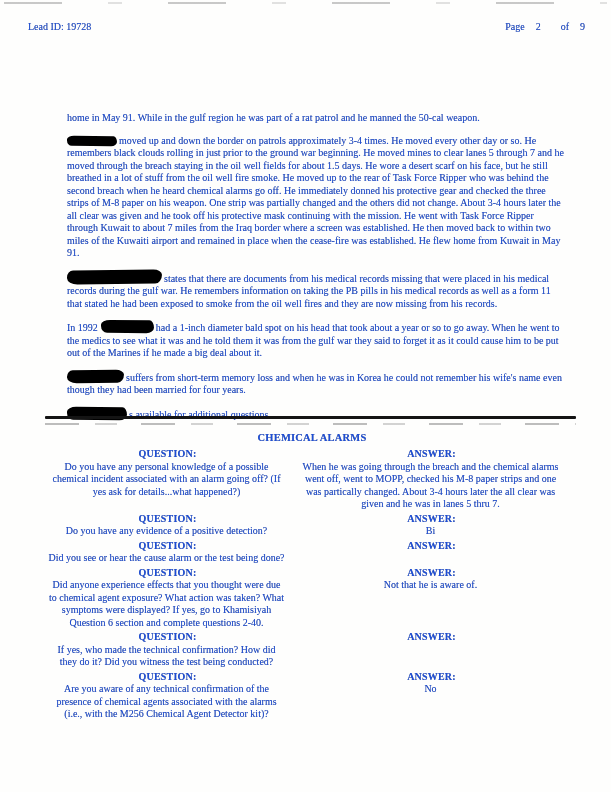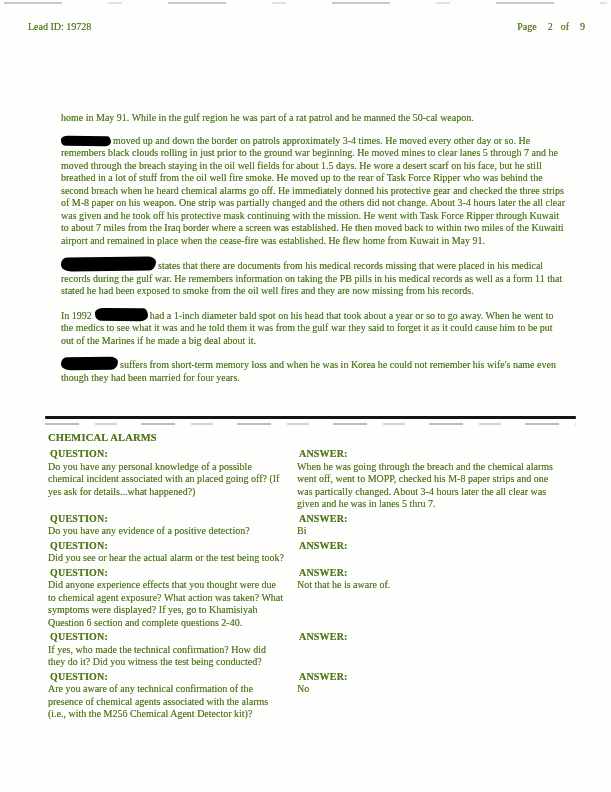--- a/index.html
+++ b/index.html
@@ -1,60 +1,60 @@
 <!DOCTYPE html>
 <html><head>
 <meta charset="utf-8">
 <style>
   html,body{margin:0;padding:0;background:#e8e8e6;}
   .page{
     position:relative;
     width:611px;height:792px;
     background:#fefefd;
     font-family:"Liberation Serif", serif;
-    color:#4d7c0f;
+    color:#1d4ed8;
     overflow:hidden;
     text-shadow:0 0 0.6px rgba(40,40,40,0.5);
   }
   
   .scan-top{
     position:absolute;top:2px;left:4px;right:4px;height:2px;
     background:repeating-linear-gradient(90deg,
       rgba(120,120,120,.40) 0 58px, transparent 58px 104px,
       rgba(150,150,150,.28) 104px 118px, transparent 118px 164px);
   }
   .hdr{
     position:absolute;top:21px;left:28px;right:26px;
     display:flex;justify-content:space-between;
     font-size:10px;
   }
   .pgnum span{display:inline-block;}
   .pgnum .gap{margin-left:11px;}
-  .pgnum .sm{margin-left:8px;}
+  .pgnum .sm{margin-left:20px;}
 
   .narrative{
     position:absolute;top:112px;left:51px;width:516px;
     font-size:10px;line-height:12.5px;
     text-align:left;
   }
-  .para{margin:0 0 10px 10px;}
+  .para{margin:0 0 10px 16px;}
   .redaction{
     display:inline-block;
     background:#000;
     vertical-align:-2px;
     margin-right:2px;
     border-radius:7px 10px 8px 12px / 8px 6px 10px 7px;
     transform:rotate(-0.6deg);
   }
   .redaction.alt{border-radius:12px 6px 10px 8px / 6px 10px 7px 9px;transform:rotate(0.4deg);}
   .prefix{margin-right:3px;text-align:right;}
 
   .section{
     position:absolute;top:416px;left:45px;width:531px;
-    font-size:10px;line-height:12.5px;
+    font-size:10px;line-height:12.5px;text-align:center;
   }
   .rule{height:2.5px;background:#141414;border-radius:1px;}
   .rule-fuzz{
     height:2px;margin-top:4px;
     background:repeating-linear-gradient(90deg,
       rgba(110,110,110,.45) 0 34px, transparent 34px 50px,
       rgba(130,130,130,.35) 50px 72px, transparent 72px 96px);
   }
   .sec-title{
     font-weight:700;font-size:10.5px;letter-spacing:.2px;
@@ -81,31 +81,32 @@
     <span>Lead ID: 19728</span>
     <span class="pgnum"><span>Page</span><span class="gap">2</span><span class="sm">of</span><span class="gap">9</span></span>
   </div>
 
   <div class="narrative">
       <p class="para"><span>home in May 91.  While in the gulf region he was part of a rat patrol and he manned the 50-cal weapon.</span></p>
       <p class="para"><span class="redaction alt" style="width: 50px; height: 10px; background: rgb(0, 0, 0);"></span><span>moved up and down the border on patrols approximately 3-4 times.  He moved every other day or so.  He remembers black clouds rolling in just prior to the ground war beginning.  He moved mines to clear lanes 5 through 7 and he moved through the breach staying in the oil well fields for about 1.5 days.  He wore a desert scarf on his face, but he still breathed in a lot of stuff from the oil well fire smoke.  He moved up to the rear of Task Force Ripper who was behind the second breach when he heard chemical alarms go off.  He immediately donned his protective gear and checked the three strips of M-8 paper on his weapon.  One strip was partially changed and the others did not change.  About 3-4 hours later the all clear was given and he took off his protective mask continuing with the mission.  He went with Task Force Ripper through Kuwait to about 7 miles from the Iraq border where a screen was established.  He then moved back to within two miles of the Kuwaiti airport and remained in place when the cease-fire was established.  He flew home from Kuwait in May 91.</span></p>
       <p class="para"><span class="redaction" style="width: 95px; height: 14px; background: rgb(0, 0, 0);"></span><span>states that there are documents from his medical records missing that were placed in his medical records during the gulf war.  He remembers information on taking the PB pills in his medical records as well as a form 11 that stated he had been exposed to smoke from the oil well fires and they are now missing from his records.</span></p>
       <p class="para"><span class="prefix">In 1992</span><span class="redaction alt" style="width: 53px; height: 13px; background: rgb(0, 0, 0);"></span><span>had a 1-inch diameter bald spot on his head that took about a year or so to go away.  When he went to the medics to see what it was and he told them it was from the gulf war they said to forget it as it could cause him to be put out of the Marines if he made a big deal about it.</span></p>
       <p class="para"><span class="redaction" style="width: 57px; height: 13px; background: rgb(0, 0, 0);"></span><span>suffers from short-term memory loss and when he was in Korea he could not remember his wife's name even though they had been married for four years.</span></p>
+      <p class="para"><span class="redaction alt" style="width: 60px; height: 13px; background: rgb(0, 0, 0);"></span><span>s available for additional questions.</span></p>
     </div>
 
   <div class="section">
     <div class="rule"></div>
     <div class="rule-fuzz"></div>
     <div class="sec-title">CHEMICAL ALARMS</div>
     <div class="qa-rows">
   <div class="qa-row">
     <div class="qa-cell">
       <span class="qa-label">QUESTION:</span>
-      <span class="qa-text">Do you have any personal knowledge of a possible chemical incident associated with an placed going off? (If yes ask for details...what happened?)</span>
+      <span class="qa-text">Do you have any personal knowledge of a possible chemical incident associated with an alarm going off? (If yes ask for details...what happened?)</span>
     </div>
     <div class="qa-cell">
       <span class="qa-label">ANSWER:</span>
       <span class="qa-text">When he was going through the breach and the chemical alarms went off, went to MOPP, checked his M-8 paper strips and one was partically changed.  About 3-4 hours later the all clear was given and he was in lanes 5 thru 7.</span>
     </div>
   </div>
 
   <div class="qa-row">
     <div class="qa-cell">
       <span class="qa-label">QUESTION:</span>
@@ -113,21 +114,21 @@
     </div>
     <div class="qa-cell">
       <span class="qa-label">ANSWER:</span>
       <span class="qa-text">Bi</span>
     </div>
   </div>
 
   <div class="qa-row">
     <div class="qa-cell">
       <span class="qa-label">QUESTION:</span>
-      <span class="qa-text">Did you see or hear the actual alarm or the test being took?</span>
+      <span class="qa-text">Did you see or hear the cause alarm or the test being done?</span>
     </div>
     <div class="qa-cell">
       <span class="qa-label">ANSWER:</span>
       <span class="qa-text"></span>
     </div>
   </div>
 
   <div class="qa-row">
     <div class="qa-cell">
       <span class="qa-label">QUESTION:</span>

